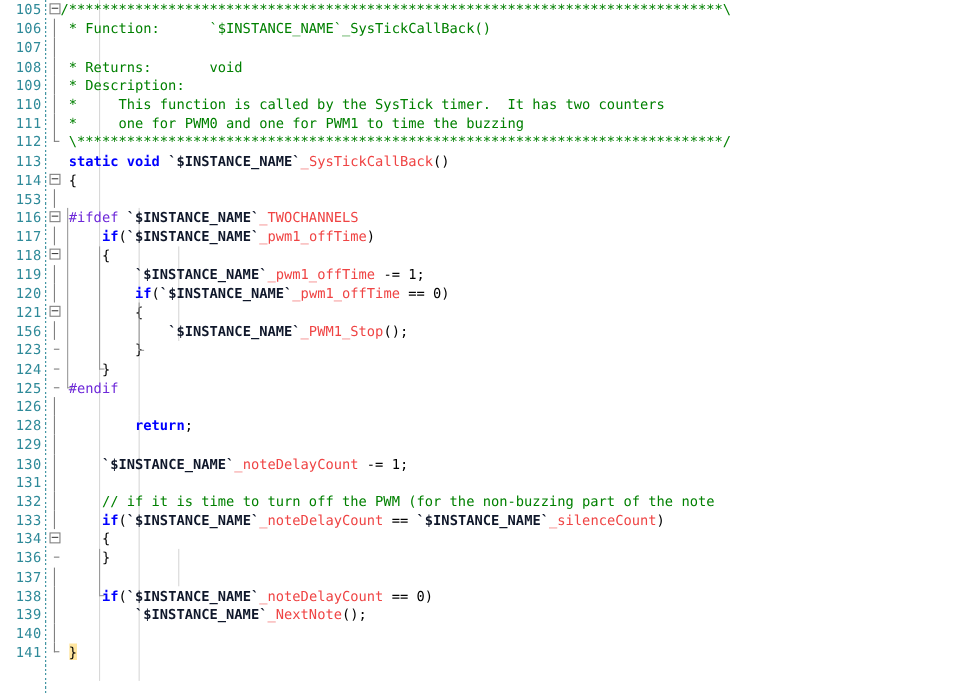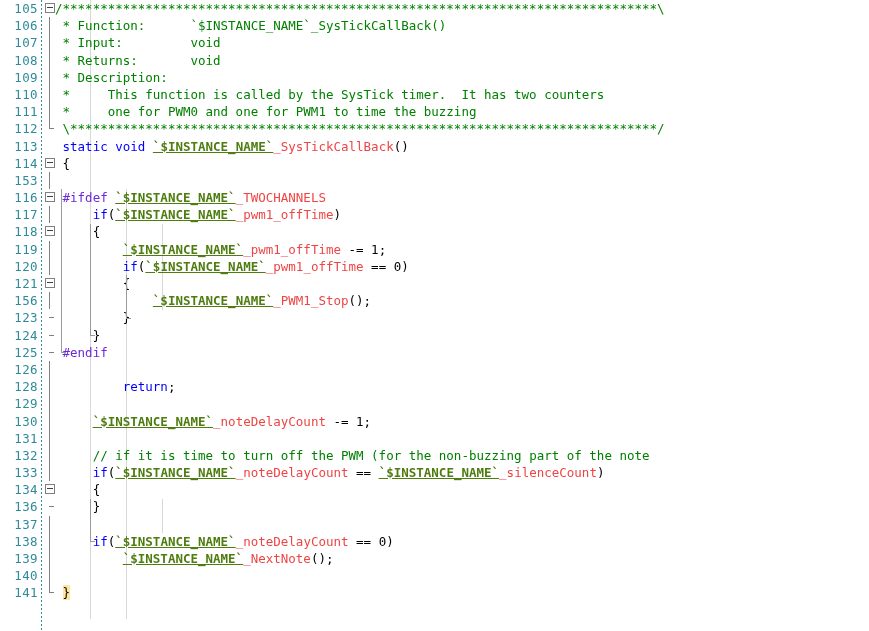--- a/index.html
+++ b/index.html
@@ -143,42 +143,42 @@
     pointer-events: none;
   }
   .iguide {
     position: absolute;
     width: 1px;
     background: #d8d8d8;
   }
 
   
   .cmt  { color: #008000; }
-  .kw   { color: #0000ff; }
+  .kw   { color: #0000ff; font-weight: bold; }
   .pre  { color: #6d28d9; }
-  .inst { color: #4d7c0f; font-weight: bold; text-decoration: underline; }
+  .inst { color: #0f172a; font-weight: bold; }
   .plain{ color: #ef4444; }
   .brace-hl { background: #ffe6a0; color: #000000; }
 </style>
 </head>
 <body>
 
 <div id="editor">
   <div class="indent-guides" id="iguides">
       <div class="iguide" style="left: 90px; top: 0px; height: 619.2px;"></div>
       <div class="iguide" style="left: 126px; top: 189.2px; height: 189.2px;"></div>
       <div class="iguide" style="left: 162px; top: 223.6px; height: 86px;"></div>
       <div class="iguide" style="left: 126px; top: 378.4px; height: 240.8px;"></div>
       <div class="iguide" style="left: 162px; top: 498.8px; height: 34.4px;"></div>
     </div>
   <div class="gutter-sep"></div>
   <div id="rows">
       <div class="row"><div class="gutter">105</div><div class="foldcol"><span class="fold-box"></span></div><div class="code"><span class="cmt">/*******************************************************************************\</span></div></div>
       <div class="row"><div class="gutter">106</div><div class="foldcol"><span class="fold-line"></span></div><div class="code"><span class="cmt"> * Function:      `$INSTANCE_NAME`_SysTickCallBack()</span></div></div>
-      <div class="row"><div class="gutter">107</div><div class="foldcol"><span class="fold-line"></span></div><div class="code"><span class="cmt"> * Input:         void</span></div></div>
+      <div class="row"><div class="gutter">107</div><div class="foldcol"><span class="fold-line"></span></div></div>
       <div class="row"><div class="gutter">108</div><div class="foldcol"><span class="fold-line"></span></div><div class="code"><span class="cmt"> * Returns:       void</span></div></div>
       <div class="row"><div class="gutter">109</div><div class="foldcol"><span class="fold-line"></span></div><div class="code"><span class="cmt"> * Description:</span></div></div>
       <div class="row"><div class="gutter">110</div><div class="foldcol"><span class="fold-line"></span></div><div class="code"><span class="cmt"> *     This function is called by the SysTick timer.  It has two counters</span></div></div>
       <div class="row"><div class="gutter">111</div><div class="foldcol"><span class="fold-line"></span></div><div class="code"><span class="cmt"> *     one for PWM0 and one for PWM1 to time the buzzing</span></div></div>
       <div class="row"><div class="gutter">112</div><div class="foldcol"><span class="fold-end"></span></div><div class="code"><span class="cmt"> \******************************************************************************/</span></div></div>
       <div class="row"><div class="gutter">113</div><div class="foldcol"></div><div class="code"> <span class="kw">static</span> <span class="kw">void</span> <span class="inst">`$INSTANCE_NAME`</span><span class="plain">_SysTickCallBack</span>()</div></div>
       <div class="row"><div class="gutter">114</div><div class="foldcol"><span class="fold-box"></span></div><div class="code"> {</div></div>
       <div class="row"><div class="gutter">153</div><div class="foldcol"><span class="fold-line"></span></div><div class="code"></div></div>
       <div class="row"><div class="gutter">116</div><div class="foldcol"><span class="fold-box"></span></div><div class="code"> <span class="pre">#ifdef</span> <span class="inst">`$INSTANCE_NAME`</span><span class="plain">_TWOCHANNELS</span></div></div>
       <div class="row"><div class="gutter">117</div><div class="foldcol"><span class="fold-line"></span></div><div class="code">     <span class="kw">if</span>(<span class="inst">`$INSTANCE_NAME`</span><span class="plain">_pwm1_offTime</span>)</div></div>

